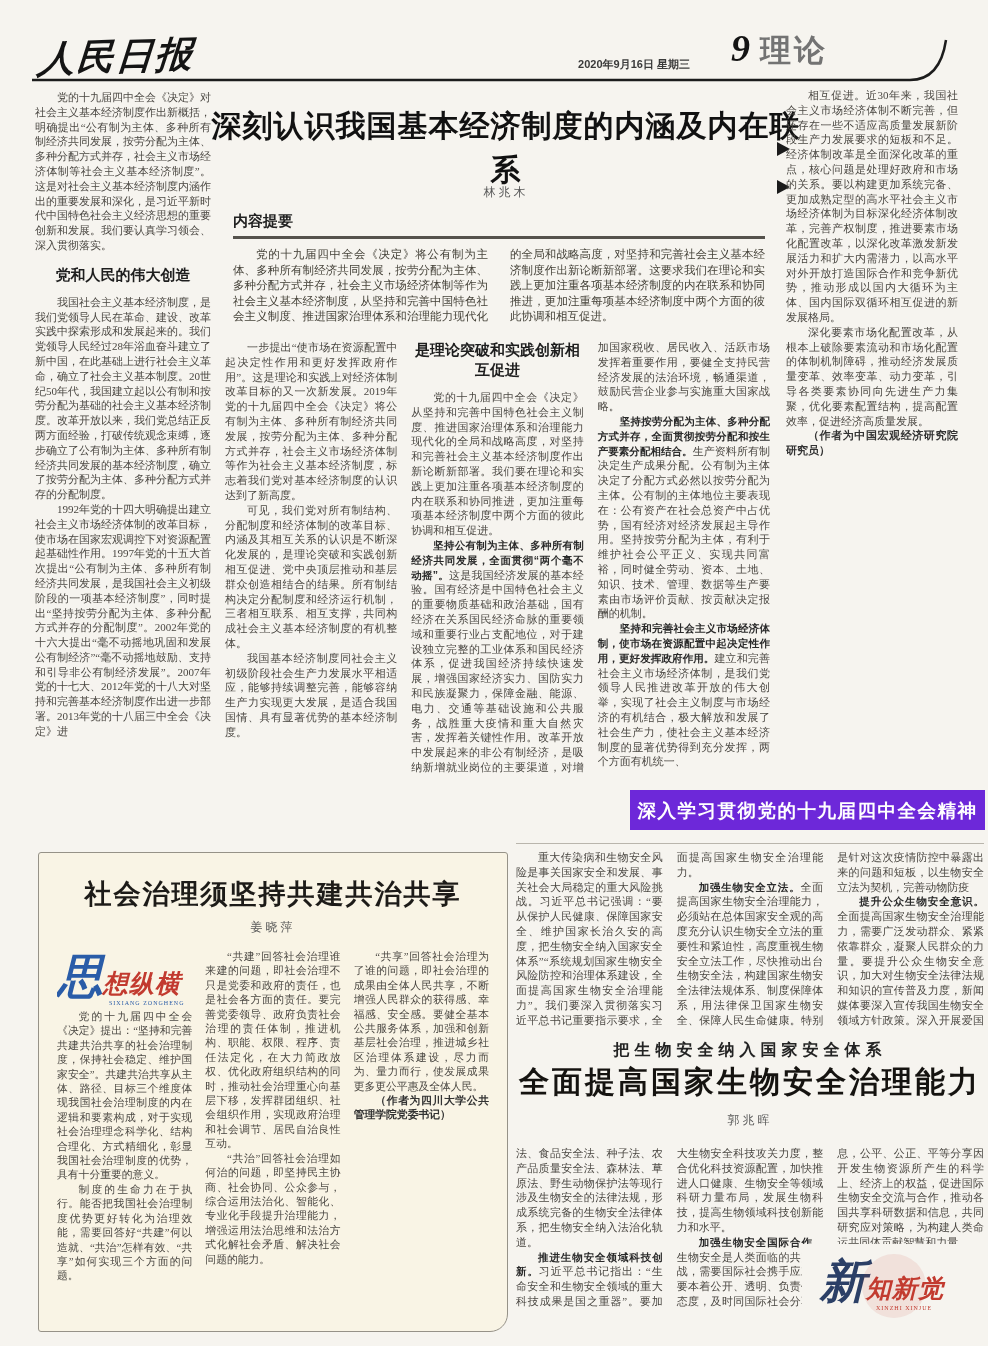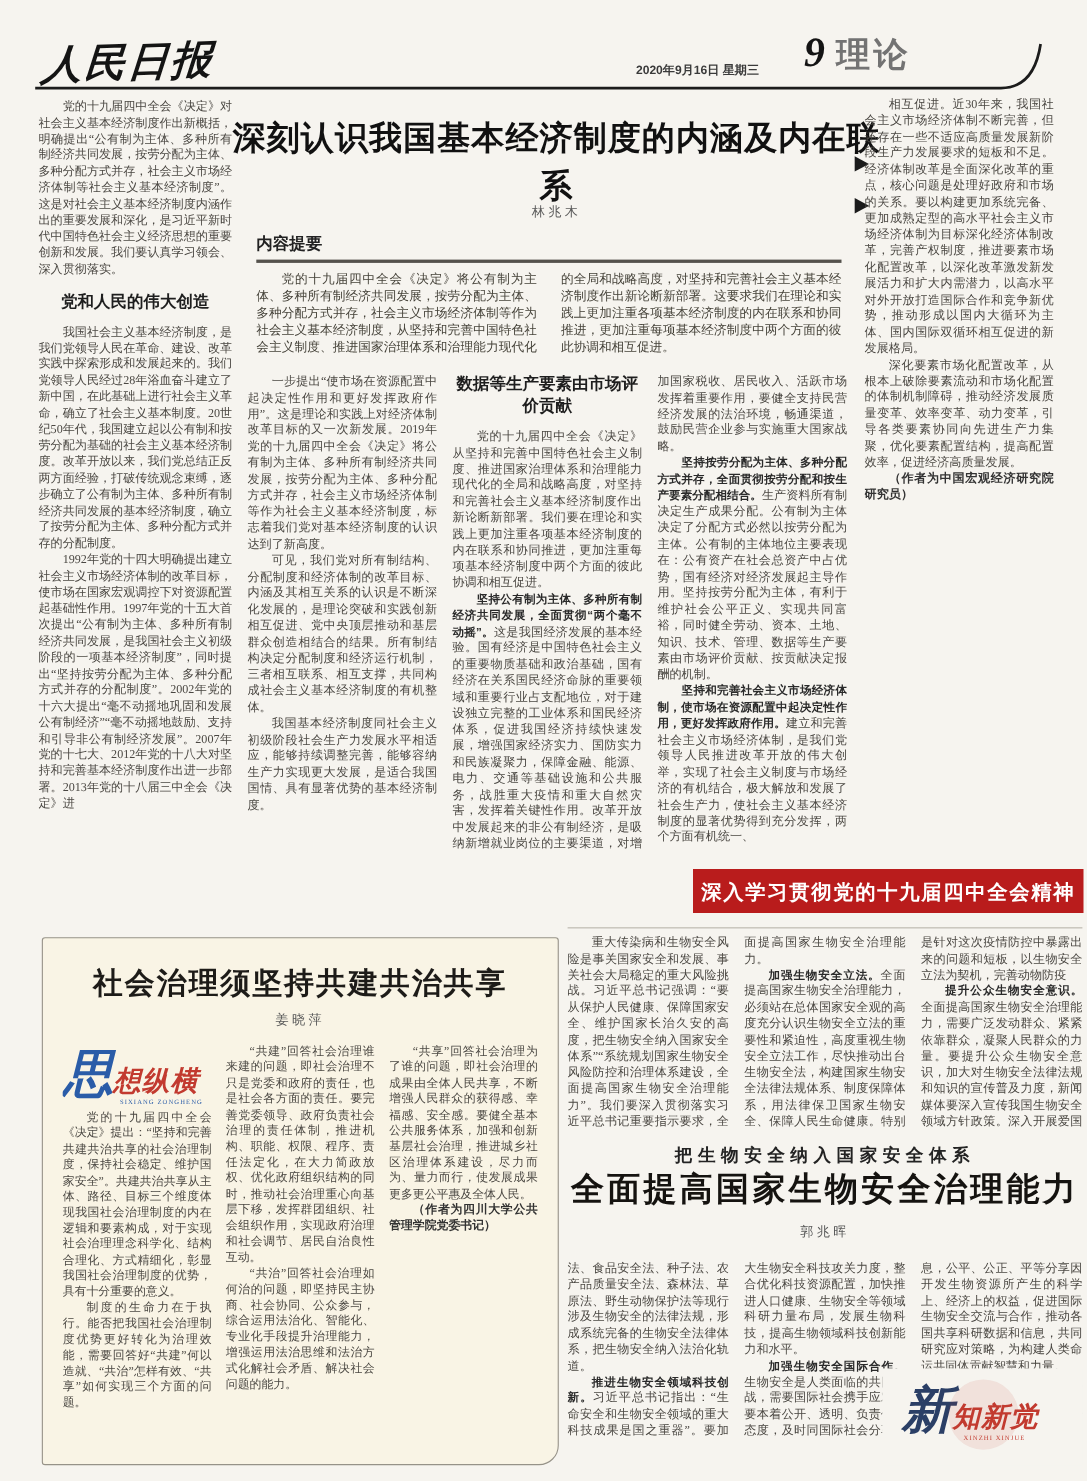--- a/index.html
+++ b/index.html
@@ -25,21 +25,21 @@
   .hdr-pageno{font-size:38px;font-weight:bold;color:#141414;font-style:italic;}
   .hdr-section{font-size:31px;font-weight:bold;color:#737373;letter-spacing:3px;font-family:"Liberation Sans","DejaVu Sans",sans-serif;}
   
   .main-headline{font-family:"Liberation Sans","DejaVu Sans",sans-serif;font-weight:900;
     font-size:30px;letter-spacing:1px;color:#111;text-align:center;line-height:44px;}
   
   .summary-label{font-family:"Liberation Sans","DejaVu Sans",sans-serif;font-weight:bold;font-size:15px;color:#222;}
   .summary-rule{border-bottom:3px solid #55524c;margin:5px 0 8px 0;}
   .summary-text p{margin:0;text-indent:2em;text-align:justify;font-size:11.5px;line-height:15.6px;color:#454239;}
   
-  .banner{background:#b91c1c;color:#fff;display:flex;align-items:center;justify-content:center;text-align:right;}
+  .banner{background:#6d28d9;color:#fff;display:flex;align-items:center;justify-content:center;text-align:right;}
   .banner span{font-family:"Liberation Sans","DejaVu Sans",sans-serif;font-weight:bold;font-size:18.5px;letter-spacing:1.5px;}
   
   .ltbox{background:#f9f4e5;border:1.5px solid #969288;border-radius:3px 3px 18px 3px;}
   .box-headline{font-weight:bold;font-size:27px;letter-spacing:2px;color:#1d1b18;text-align:center;line-height:34px;}
   .box-cols{display:grid;grid-template-columns:1fr 1fr 1fr;grid-gap:0 13px;}
   .box-cols .bp{font-size:10.8px;line-height:14.4px;}
   .col-logo{display:flex;align-items:flex-end;margin:6px 0 10px 0;position:relative;}
   .logo-big{font-size:46px;font-weight:bold;font-style:italic;line-height:44px;}
   .logo-rest{font-size:25px;font-weight:bold;font-style:italic;line-height:30px;letter-spacing:1px;}
   .logo-caption{font-size:6px;letter-spacing:1px;position:absolute;bottom:-7px;left:52px;}
@@ -86,21 +86,21 @@
   <div class="summary-rule"></div>
   <div class="summary-text cols2 clip" style="height:84px;">
     <p>党的十九届四中全会《决定》将公有制为主体、多种所有制经济共同发展，按劳分配为主体、多种分配方式并存，社会主义市场经济体制等作为社会主义基本经济制度，从坚持和完善中国特色社会主义制度、推进国家治理体系和治理能力现代化的全局和战略高度，对坚持和完善社会主义基本经济制度作出新论断新部署。这要求我们在理论和实践上更加注重各项基本经济制度的内在联系和协同推进，更加注重每项基本经济制度中两个方面的彼此协调和相互促进。</p>
   </div>
 </div>
 
 <div class="abs cols3 clip" style="left:225px;top:340px;width:545px;height:503px;">
   <p class="bp">一步提出“使市场在资源配置中起决定性作用和更好发挥政府作用”。这是理论和实践上对经济体制改革目标的又一次新发展。2019年党的十九届四中全会《决定》将公有制为主体、多种所有制经济共同发展，按劳分配为主体、多种分配方式并存，社会主义市场经济体制等作为社会主义基本经济制度，标志着我们党对基本经济制度的认识达到了新高度。</p>
   <p class="bp">可见，我们党对所有制结构、分配制度和经济体制的改革目标、内涵及其相互关系的认识是不断深化发展的，是理论突破和实践创新相互促进、党中央顶层推动和基层群众创造相结合的结果。所有制结构决定分配制度和经济运行机制，三者相互联系、相互支撑，共同构成社会主义基本经济制度的有机整体。</p>
   <p class="bp">我国基本经济制度同社会主义初级阶段社会生产力发展水平相适应，能够持续调整完善，能够容纳生产力实现更大发展，是适合我国国情、具有显著优势的基本经济制度。</p>
-  <div class="sec-head">数据等生产要素由市场评价贡献</div>
+  <div class="sec-head">是理论突破和实践创新相互促进</div>
   <p class="bp">党的十九届四中全会《决定》从坚持和完善中国特色社会主义制度、推进国家治理体系和治理能力现代化的全局和战略高度，对坚持和完善社会主义基本经济制度作出新论断新部署。我们要在理论和实践上更加注重各项基本经济制度的内在联系和协同推进，更加注重每项基本经济制度中两个方面的彼此协调和相互促进。</p>
   <p class="bp"><b class="lead">坚持公有制为主体、多种所有制经济共同发展，全面贯彻“两个毫不动摇”。</b><span>这是我国经济发展的基本经验。国有经济是中国特色社会主义的重要物质基础和政治基础，国有经济在关系国民经济命脉的重要领域和重要行业占支配地位，对于建设独立完整的工业体系和国民经济体系，促进我国经济持续快速发展，增强国家经济实力、国防实力和民族凝聚力，保障金融、能源、电力、交通等基础设施和公共服务，战胜重大疫情和重大自然灾害，发挥着关键性作用。改革开放中发展起来的非公有制经济，是吸纳新增就业岗位的主要渠道，对增加国家税收、居民收入、活跃市场发挥着重要作用，要健全支持民营经济发展的法治环境，畅通渠道，鼓励民营企业参与实施重大国家战略。</span></p>
   <p class="bp"><b class="lead">坚持按劳分配为主体、多种分配方式并存，全面贯彻按劳分配和按生产要素分配相结合。</b><span>生产资料所有制决定生产成果分配。公有制为主体决定了分配方式必然以按劳分配为主体。公有制的主体地位主要表现在：公有资产在社会总资产中占优势，国有经济对经济发展起主导作用。坚持按劳分配为主体，有利于维护社会公平正义、实现共同富裕，同时健全劳动、资本、土地、知识、技术、管理、数据等生产要素由市场评价贡献、按贡献决定报酬的机制。</span></p>
   <p class="bp"><b class="lead">坚持和完善社会主义市场经济体制，使市场在资源配置中起决定性作用，更好发挥政府作用。</b><span>建立和完善社会主义市场经济体制，是我们党领导人民推进改革开放的伟大创举，实现了社会主义制度与市场经济的有机结合，极大解放和发展了社会生产力，使社会主义基本经济制度的显著优势得到充分发挥，两个方面有机统一、</span></p>
 </div>
 
 <div class="abs clip" style="left:786px;top:88px;width:172px;height:694px;">
   <p class="bp">相互促进。近30年来，我国社会主义市场经济体制不断完善，但还存在一些不适应高质量发展新阶段生产力发展要求的短板和不足。经济体制改革是全面深化改革的重点，核心问题是处理好政府和市场的关系。要以构建更加系统完备、更加成熟定型的高水平社会主义市场经济体制为目标深化经济体制改革，完善产权制度，推进要素市场化配置改革，以深化改革激发新发展活力和扩大内需潜力，以高水平对外开放打造国际合作和竞争新优势，推动形成以国内大循环为主体、国内国际双循环相互促进的新发展格局。</p>
   <p class="bp">深化要素市场化配置改革，从根本上破除要素流动和市场化配置的体制机制障碍，推动经济发展质量变革、效率变革、动力变革，引导各类要素协同向先进生产力集聚，优化要素配置结构，提高配置效率，促进经济高质量发展。</p>
   <p class="bp credit">（作者为中国宏观经济研究院研究员）</p>

